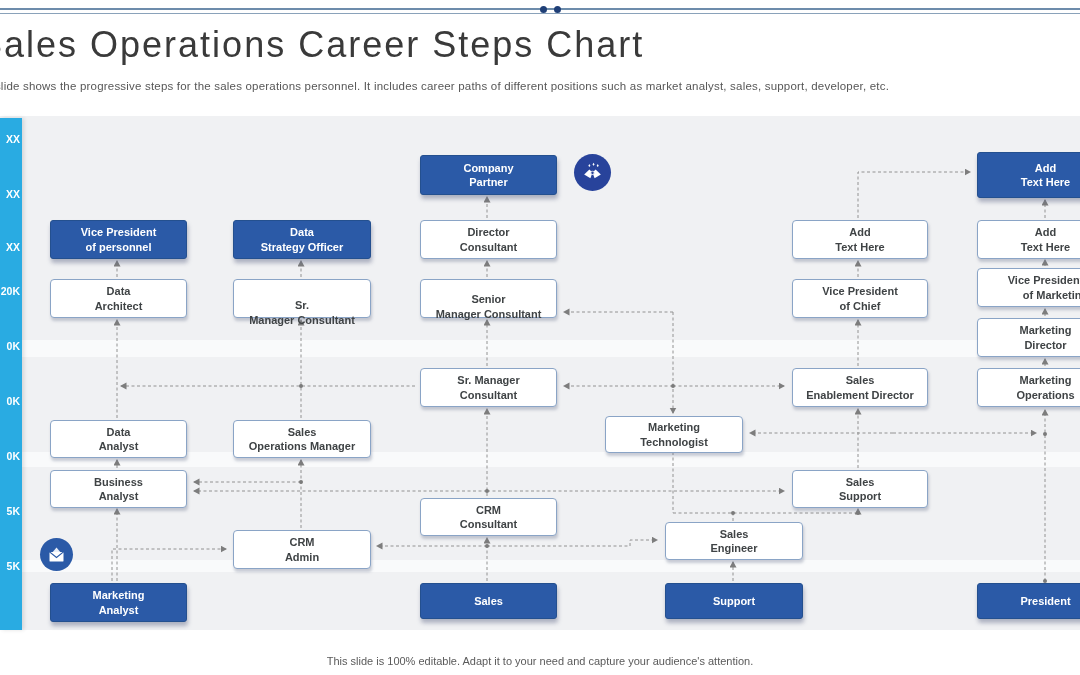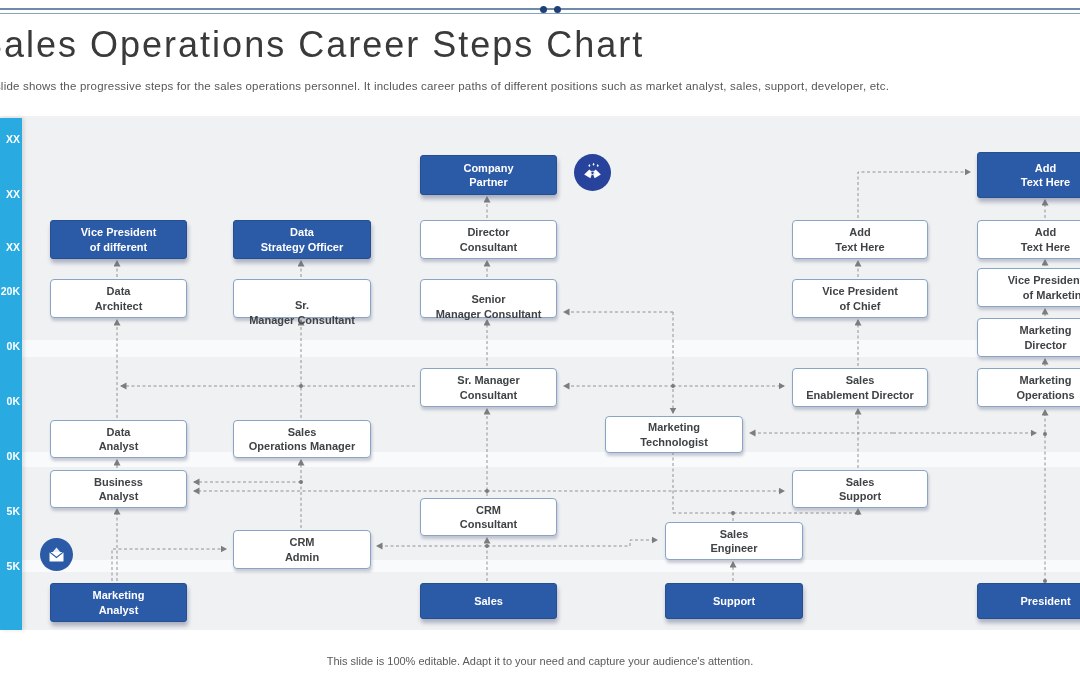--- a/index.html
+++ b/index.html
@@ -155,21 +155,21 @@
 <div class="box blue" style="left:420px;top:155px;width:135px;height:38px">
   <span style="display: block;">Company</span>
     <span style="display: block;">Partner</span>
 </div>
 <div class="box blue" style="left:977px;top:152px;width:135px;height:44px">
   <span style="display: block;">Add</span>
     <span style="display: block;">Text Here</span>
 </div>
 <div class="box blue" style="left:50px;top:220px;width:135px;height:37px">
   <span style="display: block;">Vice President</span>
-    <span style="display: block;">of different</span>
+    <span style="display: block;">of personnel</span>
 </div>
 <div class="box blue" style="left:233px;top:220px;width:136px;height:37px">
   <span style="display: block;">Data</span>
     <span style="display: block;">Strategy Officer</span>
 </div>
 <div class="box white" style="left:420px;top:220px;width:135px;height:37px">
   <span style="display: block;">Director</span>
     <span style="display: block;">Consultant</span>
 </div>
 <div class="box white" style="left:792px;top:220px;width:134px;height:37px">

